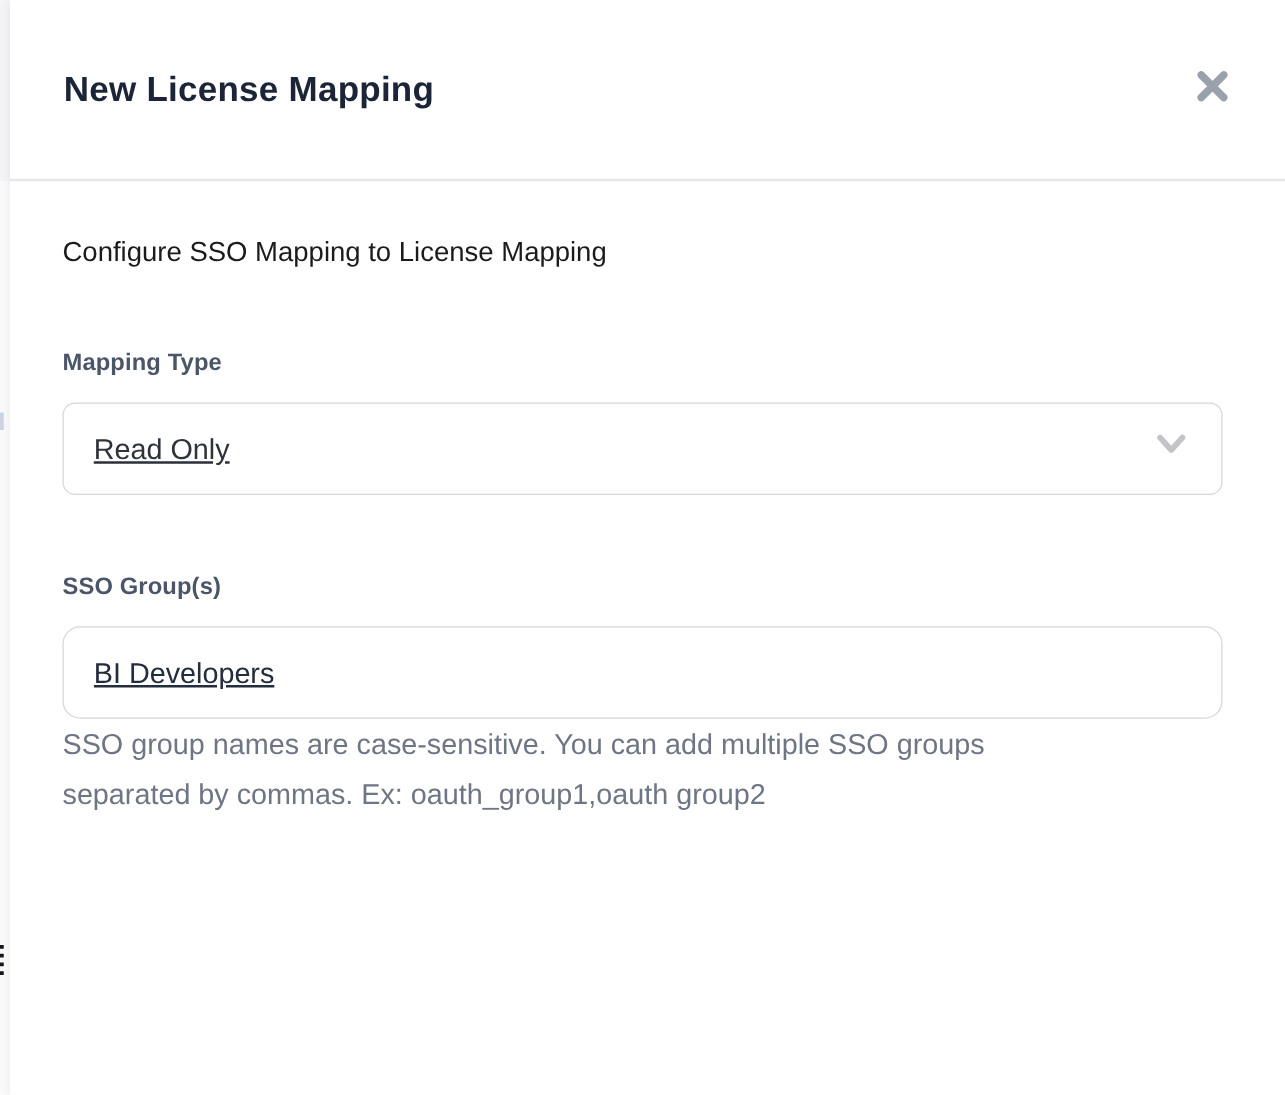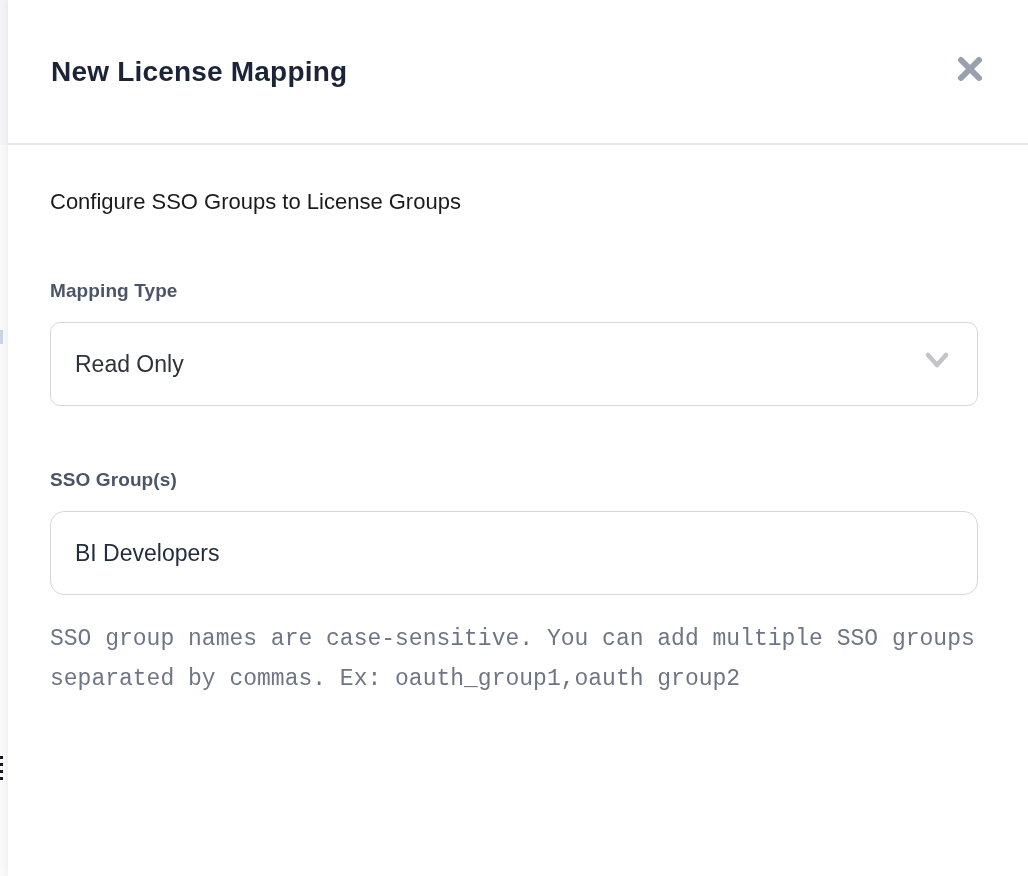--- a/index.html
+++ b/index.html
@@ -82,48 +82,47 @@
   }
   .field-label {
     font-size: 19px;
     font-weight: 700;
     color: #4a5568;
     line-height: 24px;
     margin-bottom: 19px;
     letter-spacing: 0.1px;
   }
   .control {
-    width: 928px; height: 84px;
+    width: 928px; height: 74px;
     background: #ffffff;
     border: 1.5px solid #d6d6db;
     border-radius: 10px;
     display: flex; align-items: center;
     padding: 0 24px;
     font-size: 23px;
     color: #2a313c;
+    text-decoration: underline;
   }
   .select-control {
     justify-content: space-between;
     cursor: pointer;
     margin-bottom: 62px;
   }
   .select-value { color: #2e3339; }
   .text-input {
     font-family: "Liberation Sans", "DejaVu Sans", sans-serif;
     font-size: 23px;
     color: #222d3d;
     outline: none;
     border-radius: 14px;
   }
   .help-text {
-    margin-top: 24px;
     font-size: 23px;
     line-height: 40px;
     color: #6e7584;
-    font-family: Liberation Mono, monospace;
   }
 </style>
 </head>
 <body>
 
 <div class="page">
 
   <div class="page-sliver">
     <div class="sliver-top"></div>
     <div class="sliver-blue-fragment"></div>
@@ -144,21 +143,21 @@
           <svg width="28" height="28" viewBox="0 0 28 28">
             <line x1="5" y1="5" x2="23" y2="23" stroke="#99a1ad" stroke-width="6" stroke-linecap="round"></line>
             <line x1="23" y1="5" x2="5" y2="23" stroke="#99a1ad" stroke-width="6" stroke-linecap="round"></line>
           </svg>
         </span>
       </button>
     </div>
 
     <div class="modal-body">
 
-      <div class="body-heading">Configure SSO Groups to License Groups</div>
+      <div class="body-heading">Configure SSO Mapping to License Mapping</div>
 
       <div class="field-label">Mapping Type</div>
 
       <div class="control select-control" role="combobox" aria-expanded="false">
         <span class="select-value">Read Only</span>
         <span>
           <svg width="32" height="22" viewBox="0 0 32 22">
             <polyline points="7,5 16,15 25,5" fill="none" stroke="#c3c3c8" stroke-width="4.5" stroke-linecap="round" stroke-linejoin="round"></polyline>
           </svg>
         </span>

